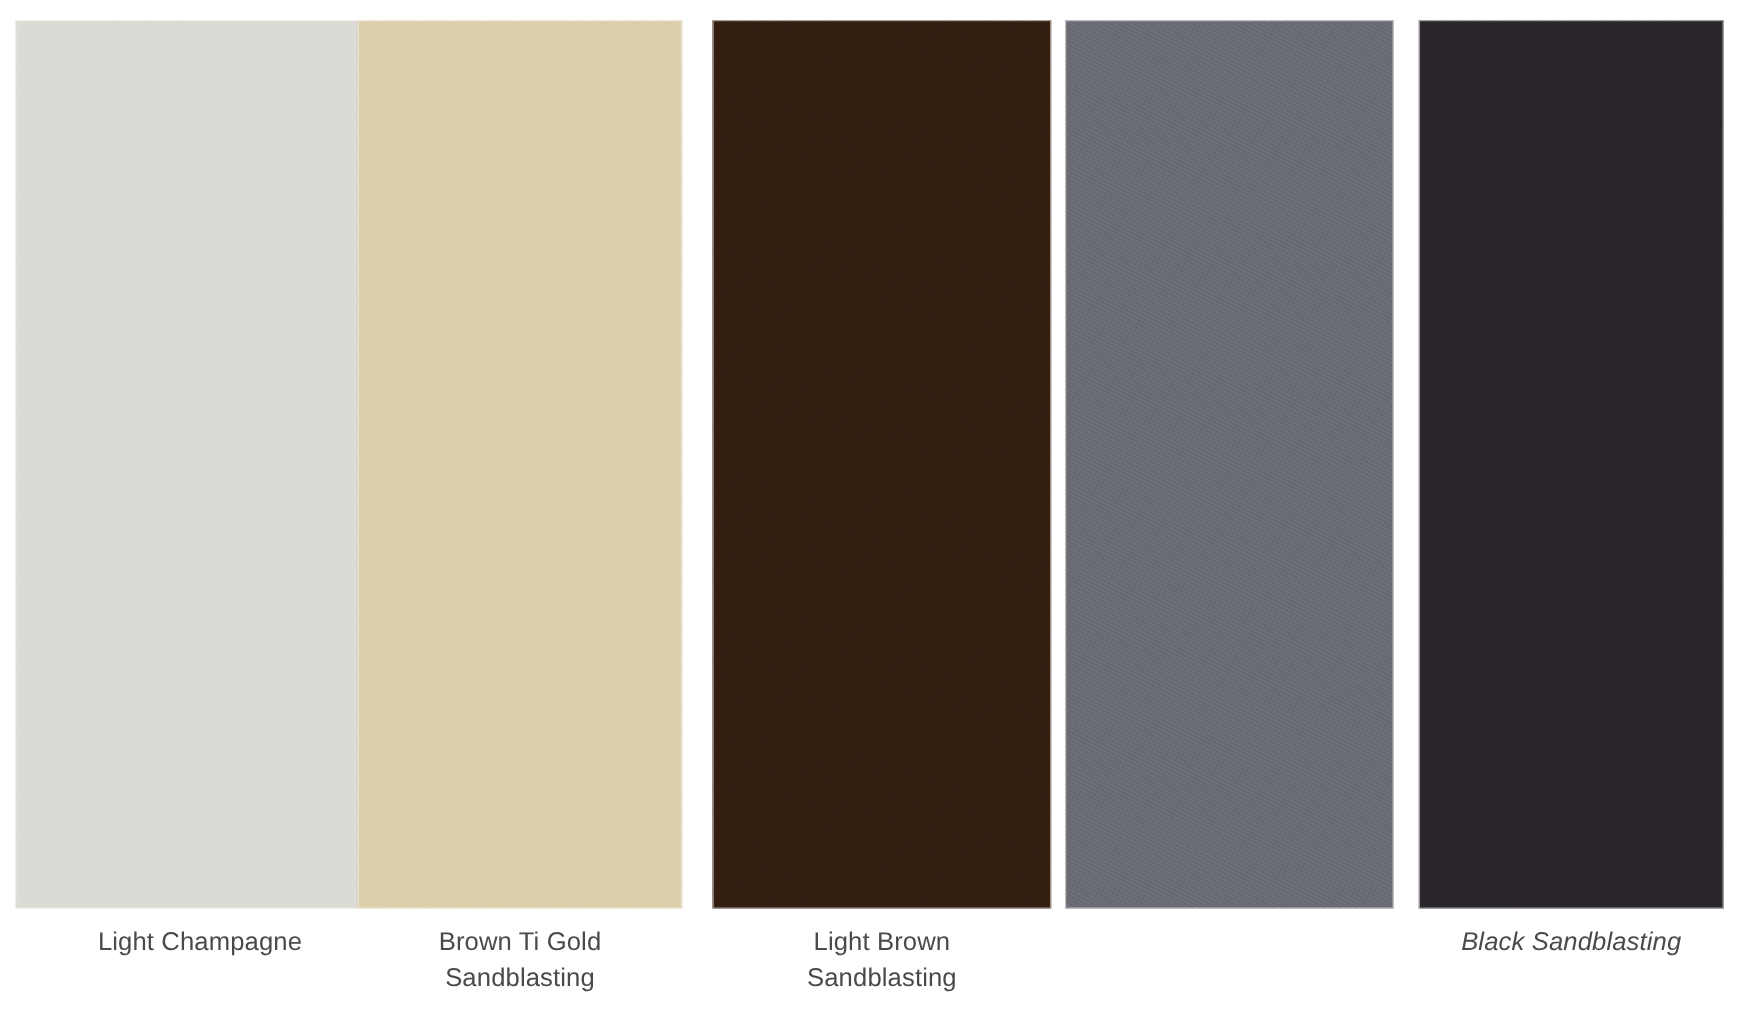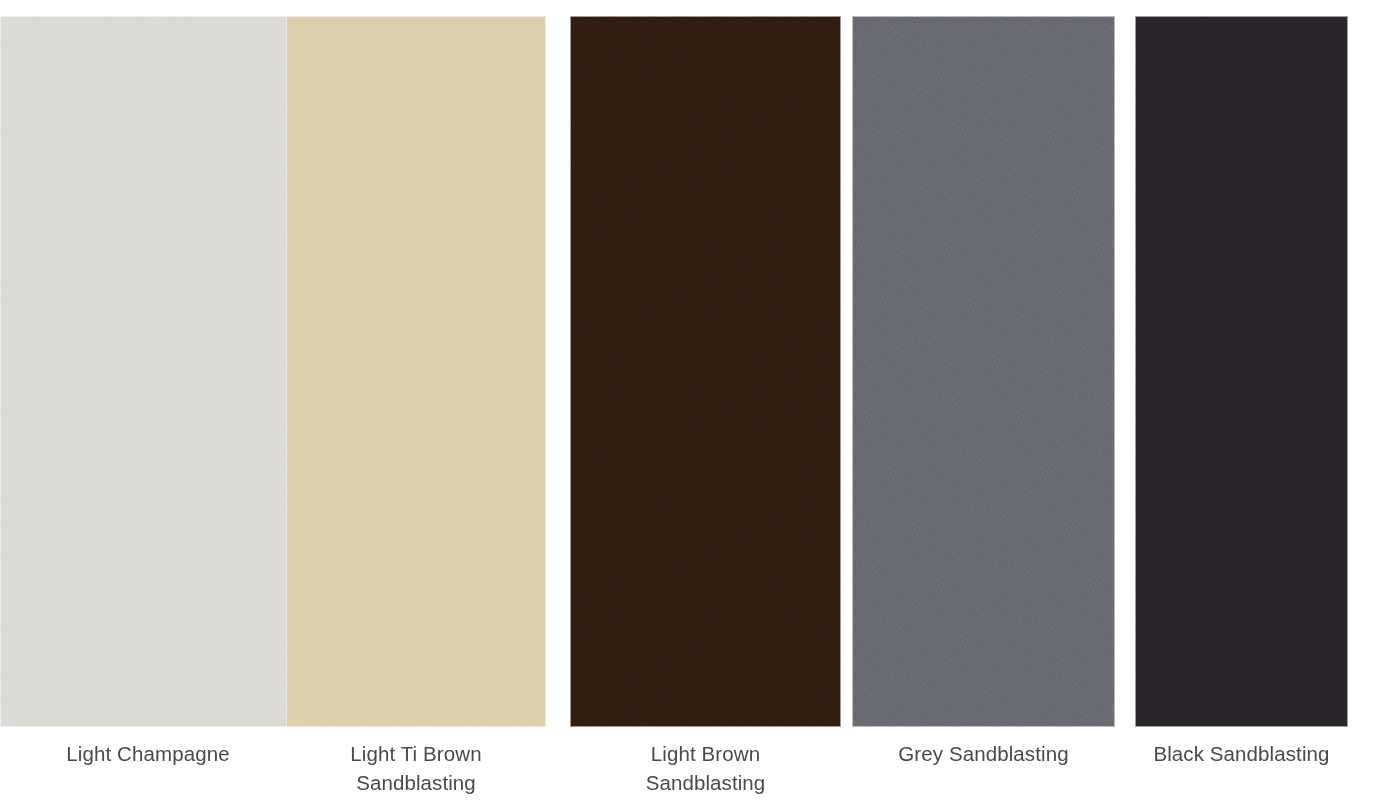--- a/index.html
+++ b/index.html
@@ -70,35 +70,34 @@
     line-height: 29px;
     color: #4a4a4a;
     white-space: pre-line;
     letter-spacing: 0.1px;
   }
 </style>
 </head>
 <body>
 
 <div id="palette" style="background: rgb(255, 255, 255);">
-    <div class="swatch-cell" style="left: 0px; width: 296px;">
+    <div class="swatch-cell" style="left: 12px; width: 296px;">
       <div class="swatch-chip" style="background: rgb(219, 218, 213);"></div>
       <div class="swatch-label" style="color: rgb(74, 74, 74);">Light Champagne</div>
     </div>
     <div class="swatch-cell" style="left: 286px; width: 260px;">
       <div class="swatch-chip" style="background: rgb(219, 207, 172);"></div>
-      <div class="swatch-label" style="color: rgb(74, 74, 74);">Light Ti Brown
+      <div class="swatch-label" style="color: rgb(74, 74, 74);">Brown Ti Gold
 Sandblasting</div>
     </div>
     <div class="swatch-cell" style="left: 570px; width: 271px;">
       <div class="swatch-chip" style="background: rgb(50, 29, 16);"></div>
       <div class="swatch-label" style="color: rgb(74, 74, 74);">Light Brown
 Sandblasting</div>
     </div>
     <div class="swatch-cell" style="left: 852px; width: 263px;">
       <div class="swatch-chip" style="background: rgb(106, 107, 114);"></div>
-      <div class="swatch-label" style="color: rgb(74, 74, 74);">Grey Sandblasting</div>
     </div>
-    <div class="swatch-cell" style="left: 1135px; width: 213px;">
+    <div class="swatch-cell" style="left: 1135px; width: 244px; font-style: italic;">
       <div class="swatch-chip" style="background: rgb(42, 37, 43);"></div>
       <div class="swatch-label" style="color: rgb(74, 74, 74);">Black Sandblasting</div>
     </div>
   </div>
 
 </body></html>

